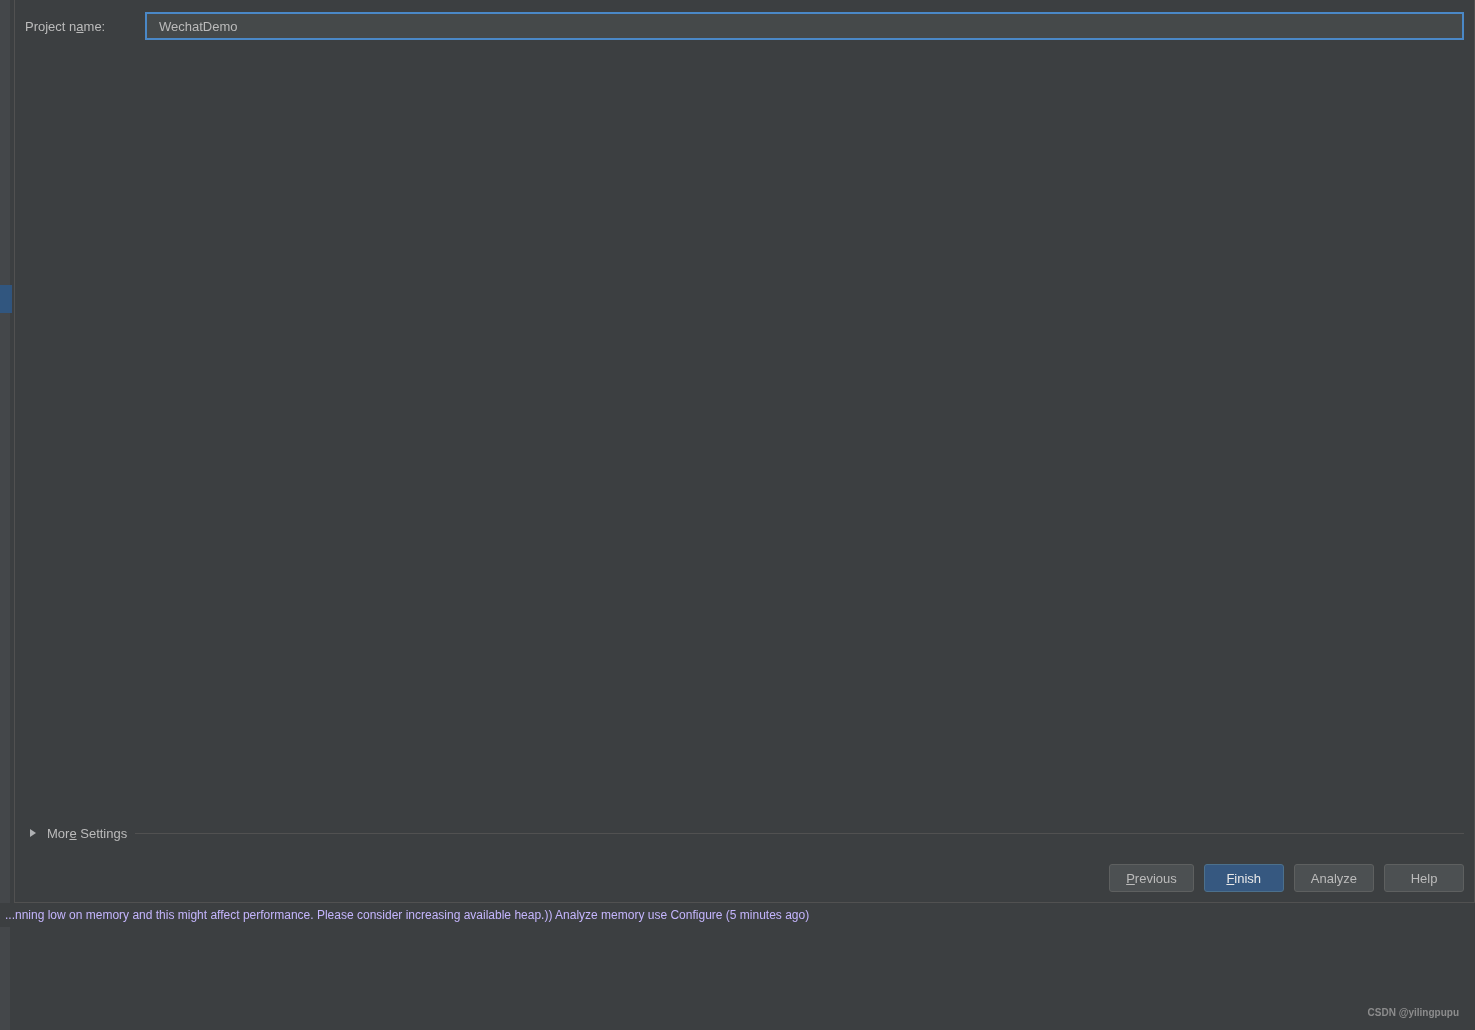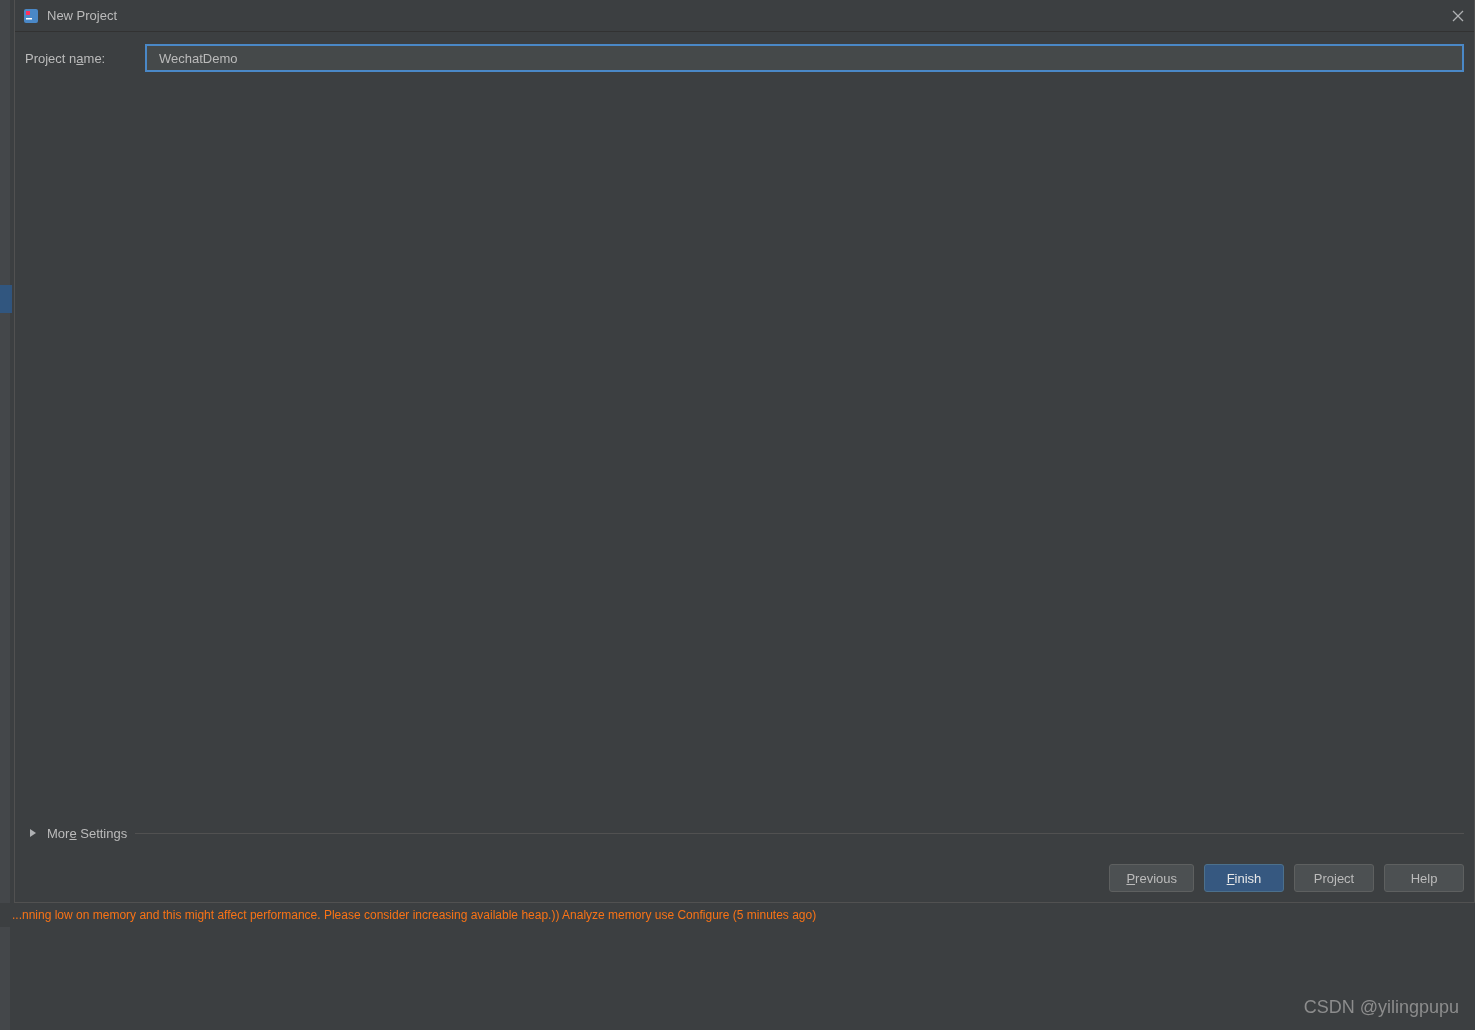--- a/index.html
+++ b/index.html
@@ -204,66 +204,51 @@
       text-decoration: underline;
     }
     
     .bottom-status {
       position: absolute;
       left: 0;
       right: 0;
       top: 903px;
       height: 24px;
       background: #3c3f41;
-      color: #f97316;
+      color: #c4b5fd;
       font-size: 12px;
       display: flex;
       align-items: center;
-      padding: 0 12px;
+      padding: 0 5px;
       white-space: nowrap;
       overflow: hidden;
       z-index: 5;
     }
     
     .watermark {
       position: absolute;
       right: 16px;
       bottom: 12px;
       color: #9a9a9a;
-      font-size: 18px;
+      font-size: 10px;
       z-index: 20;
       opacity: 0.85;
+      font-weight: bold;
     }
   </style>
 </head>
 <body>
 
 <div class="bg-layer">
   <div class="bg-edge"></div>
   <div class="bg-strip bg-blue"></div>
 </div>
 
 <div class="dialog">
 
-  <div class="titlebar">
-    <span class="titlebar-icon">
-      <svg viewBox="0 0 16 16">
-        <rect x="1" y="1" width="14" height="14" rx="2" fill="#4a88c7"></rect>
-        <rect x="3" y="3" width="4" height="4" fill="#fe315d"></rect>
-        <rect x="3" y="10" width="6" height="1.5" fill="#ffffff"></rect>
-      </svg>
-    </span>
-    <span class="titlebar-title">New Project</span>
-    <div class="close-btn">
-      <svg width="12" height="12" viewBox="0 0 12 12">
-        <line x1="1" y1="1" x2="11" y2="11" stroke="currentColor" stroke-width="1.2"></line>
-        <line x1="11" y1="1" x2="1" y2="11" stroke="currentColor" stroke-width="1.2"></line>
-      </svg>
-    </div>
-  </div>
 
   <div class="form-area">
     <div class="form-row">
       <label class="form-label">Project n<span class="mnemonic">a</span>me:</label>
       <input type="text" class="text-input focused" value="WechatDemo" style="">
     </div>
   </div>
 
   <div class="spacer"></div>
 
@@ -273,21 +258,21 @@
         <polygon points="1,0 7,4 1,8" fill="currentColor"></polygon>
       </svg>
     </span>
     <span class="more-settings-label">Mor<span class="mnemonic">e</span> Settings</span>
     <div class="separator-line"></div>
   </div>
 
   <div class="button-bar">
     <button class="btn"><span class="mnemonic">P</span>revious</button>
     <button class="btn primary"><span class="mnemonic">F</span>inish</button>
-    <button class="btn">Project</button>
+    <button class="btn">Analyze</button>
     <button class="btn">Help</button>
   </div>
 
 </div>
 
 <div class="bottom-status">
   <span>...nning low on memory and this might affect performance. Please consider increasing available heap.)) Analyze memory use   Configure (5 minutes ago)</span>
 </div>
 
 <div class="watermark">CSDN @yilingpupu</div>

